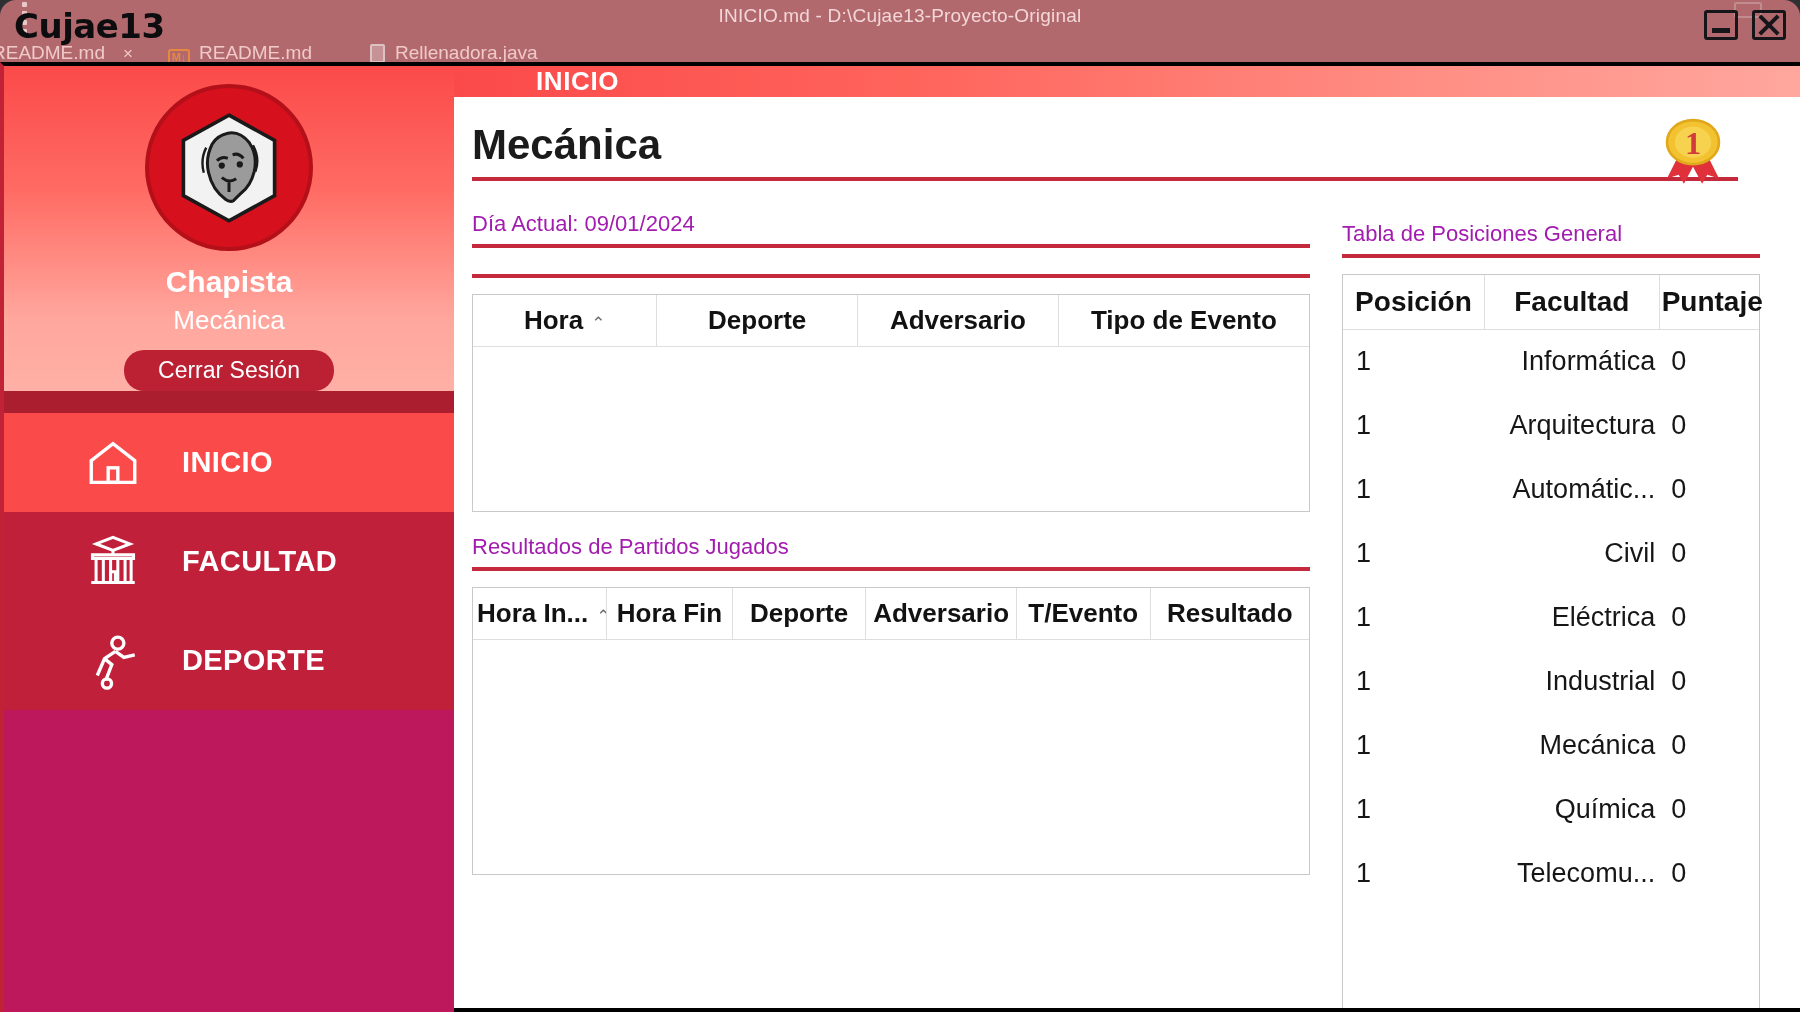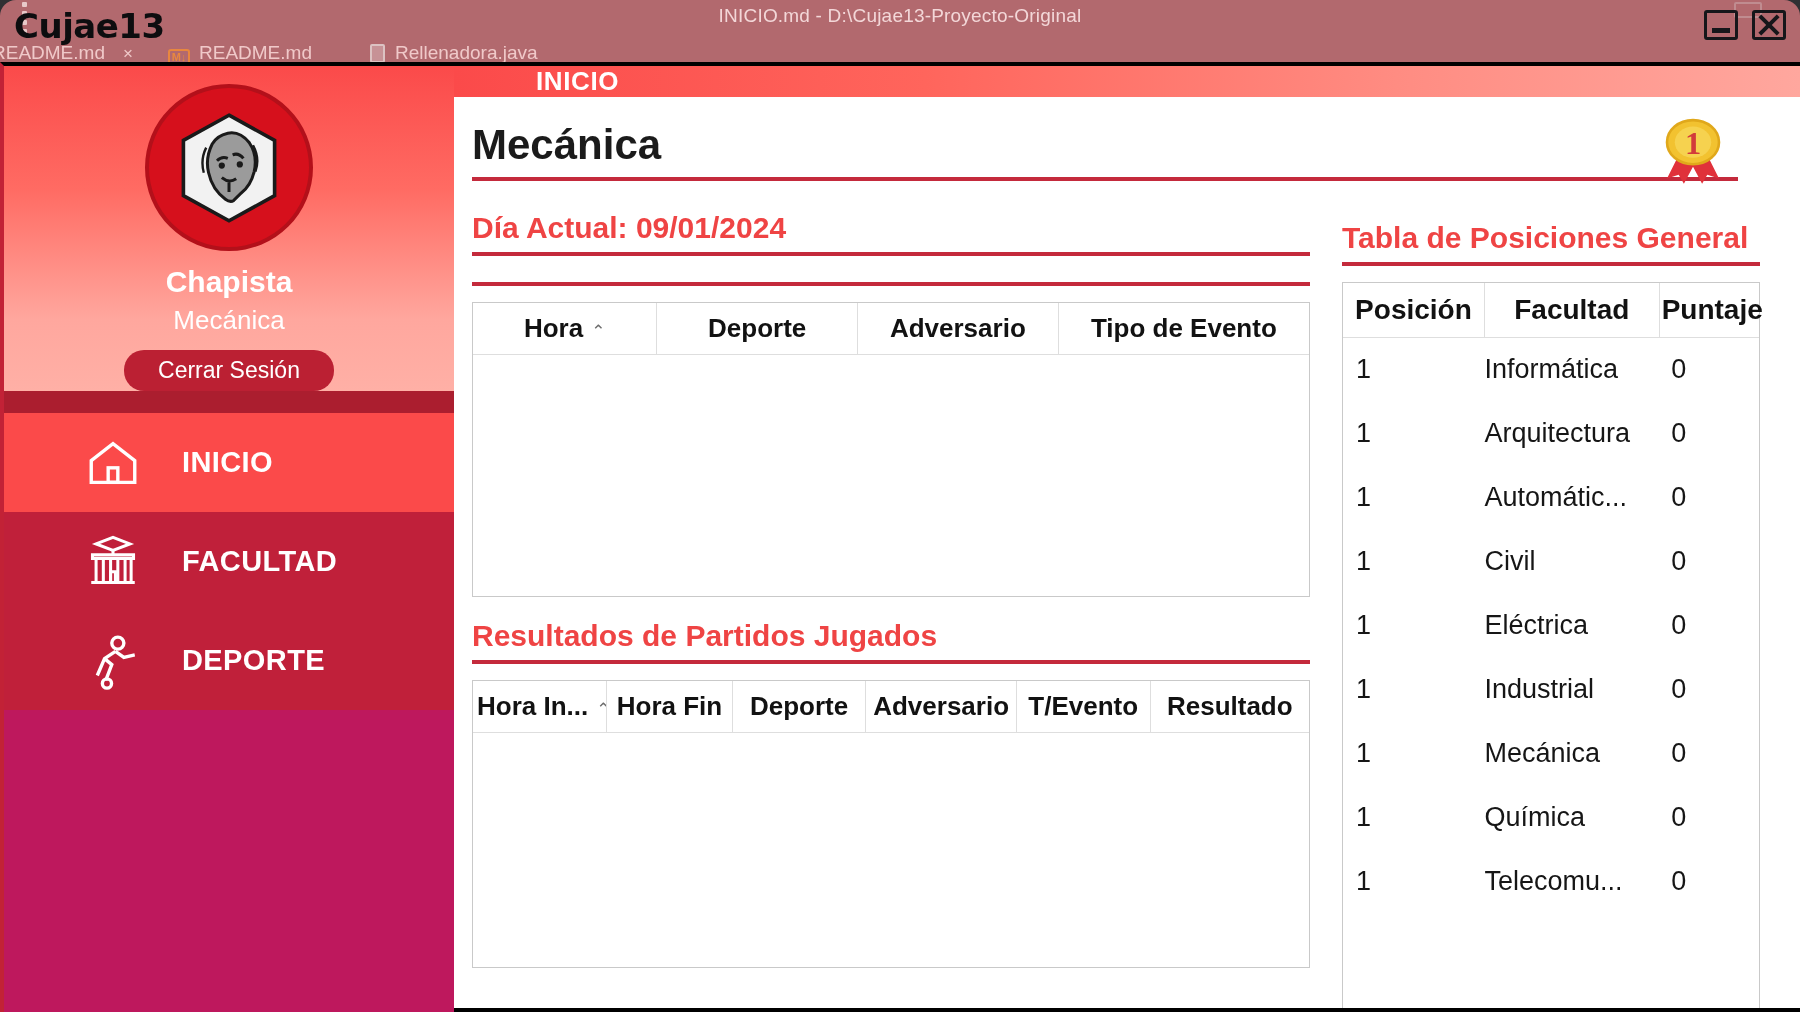--- a/index.html
+++ b/index.html
@@ -106,46 +106,46 @@
 
   .page-title-row { position: relative; padding: 24px 0 6px 0; margin: 0 22px 0 0; }
   .page-title { font-size: 42px; font-weight: bold; color: #1b1b1b; padding-left: 0; }
   .title-rule { height: 4px; background: #c42a3c; margin-top: 8px; }
   .medal { position: absolute; right: 6px; top: 14px; width: 78px; height: 78px; }
 
   .columns { display: flex; gap: 32px; margin-top: 14px; }
   .col-left { width: 838px; flex: 0 0 838px; }
   .col-right { flex: 1; }
 
-  .section-head { font-size: 30px; font-weight: bold; color: #ef4444; }
+  .section-head { font-size: 22px; font-weight: normal; color: #a21caf; }
   .section-rule { height: 4px; background: #c42a3c; margin-top: 7px; }
 
   table.grid { width: 100%; border-collapse: collapse; table-layout: fixed; }
   .table-box { border: 1px solid #c9c9c9; background: #fff; margin-top: 16px; }
-  .table-box.tall   { height: 295px; }
+  .table-box.tall   { height: 218px; }
   .table-box.tall2  { height: 288px; }
   .grid th {
     font-size: 26px; font-weight: bold; color: #121212; padding: 10px 4px;
     border-right: 1px solid #dedede; border-bottom: 1px solid #dedede; background: #fff;
     text-align: center; white-space: nowrap; overflow: hidden;
   }
   .grid th:last-child { border-right: none; }
   .sort-caret { font-size: 17px; color: #6d6d6d; margin-left: 8px; font-weight: normal; }
 
   
   .pos-box { border: 1px solid #c9c9c9; margin-top: 16px; height: 786px; }
   .pos-table { width: 100%; border-collapse: collapse; table-layout: fixed; }
   .pos-table th {
     font-size: 28px; font-weight: bold; color: #121212; padding: 11px 2px;
     border-right: 1px solid #dedede; border-bottom: 1px solid #dedede; text-align: center;
   }
   .pos-table th:last-child { border-right: none; }
   .pos-table td { font-size: 27px; color: #161616; height: 64px; vertical-align: middle; }
   .pos-table td.c-pos { text-align: left; padding-left: 13px; width: 34%; }
-  .pos-table td.c-fac { text-align: left; padding-right: 4px; width: 42%; }
+  .pos-table td.c-fac { text-align: right; padding-right: 4px; width: 42%; }
   .pos-table td.c-pts { text-align: left; padding-left: 12px; width: 24%; }
 
   .bottom-strip { position: absolute; left: 0; bottom: 0; width: 100%; height: 4px; background: #000; }
 </style>
 </head>
 <body>
 
 <div class="desktop">
 
   <div class="bg-window">

